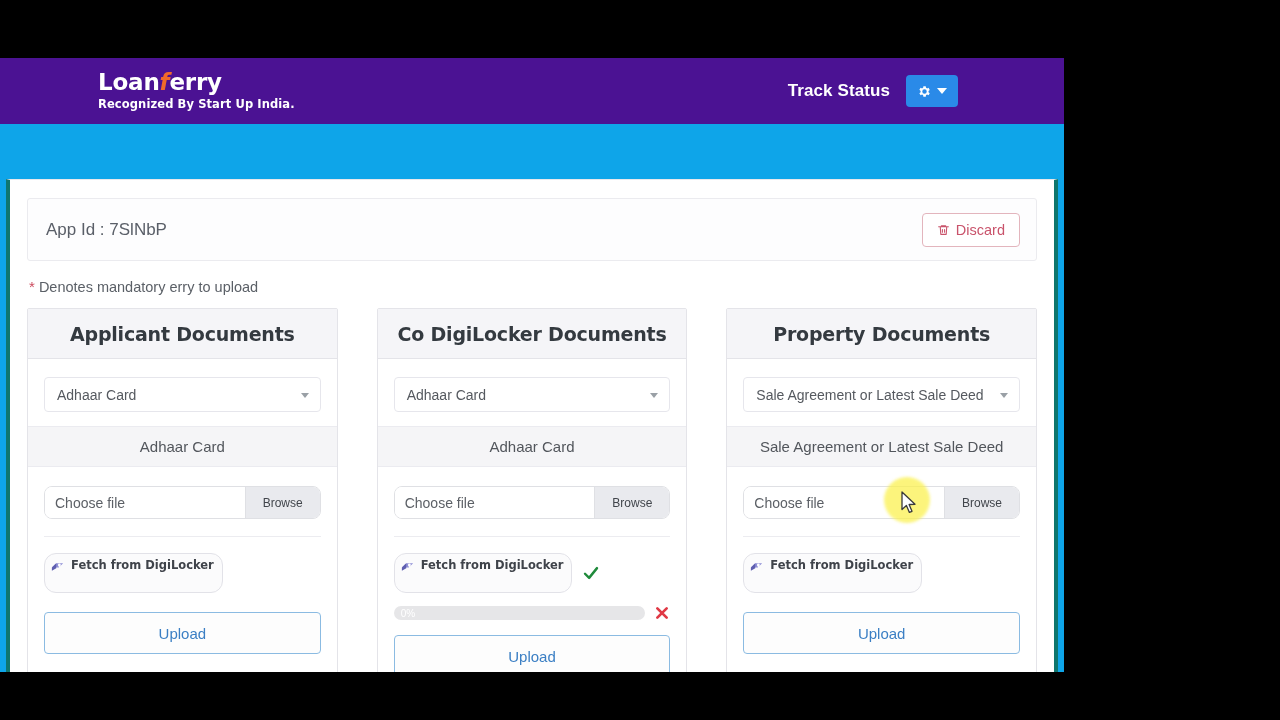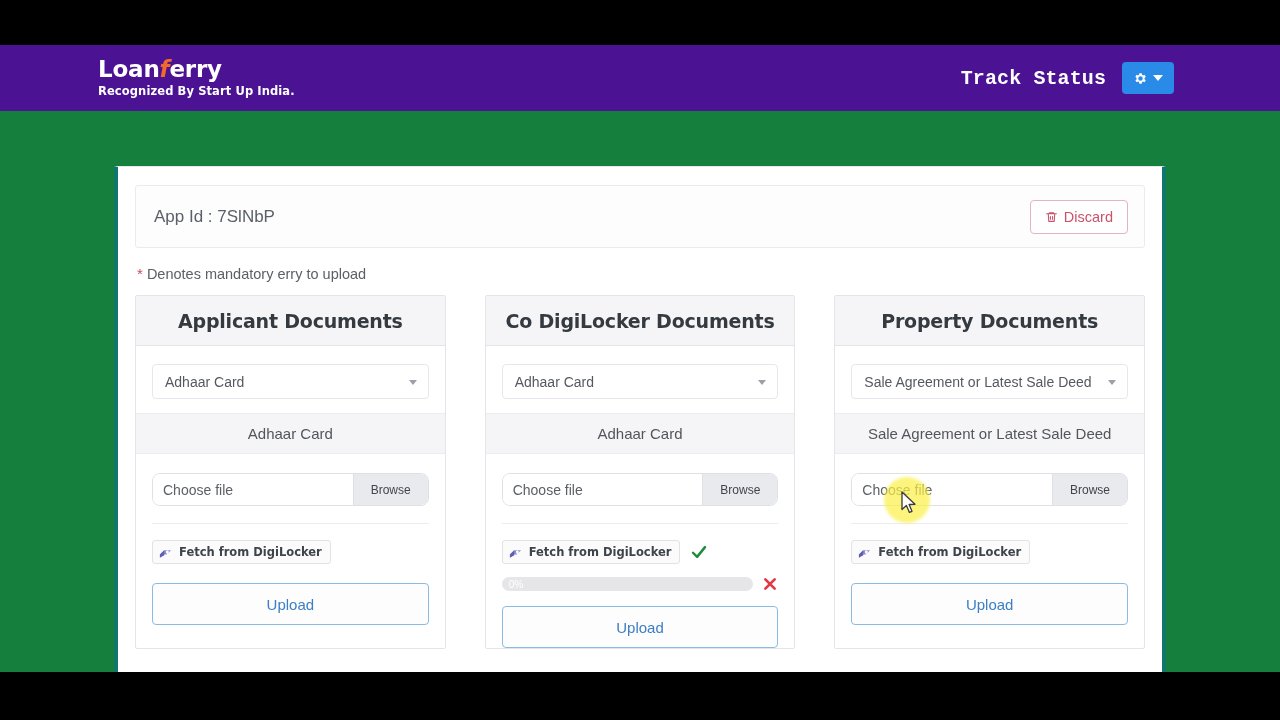--- a/index.html
+++ b/index.html
@@ -9,44 +9,44 @@
     font-family: "Liberation Sans", sans-serif;
     overflow: hidden;
   }
   .screen { position: relative; width: 1280px; height: 720px; background: #000; }
 
   
   .bar-top    { position: absolute; left:0; top:0;  width:1280px; height:45px; background:#000; z-index:40; }
   .bar-bottom { position: absolute; left:0; top:672px; width:1280px; height:48px; background:#000; z-index:40; }
 
   .page {
-    position: absolute; left:0; top:45px; width:1280px; height:627px;
-    background:#15803d; overflow:hidden;
+    position: absolute; left:0; top:58px; width:1064px; height:627px;
+    background:#0ea5e9; overflow:hidden;
   }
 
   
   .header {
     position: relative; height: 66px; background:#4b1293;
     display:flex; align-items:center; justify-content:space-between;
     padding: 0 106px 0 98px;
   }
   .brand { line-height:1; user-select:none; }
   .brand-name {
     font-family: "DejaVu Sans", sans-serif;
     font-size: 23px; font-weight: 700; color:#ffffff; letter-spacing:-0.2px;
   }
   .brand-name .lf-f { color:#f06a2a; font-style: italic; font-weight:700; }
   .brand-tag {
     margin-top:5px; font-family:"DejaVu Sans", sans-serif;
     font-size: 11.5px; font-weight:700; color:#ffffff; letter-spacing:0.1px;
   }
   .header-right { display:flex; align-items:center; gap:16px; }
   .track-status {
-    color:#ffffff; font-size:20px; font-weight:700;
-    font-family:Liberation Mono, monospace; letter-spacing:0.1px;
+    color:#ffffff; font-size:17px; font-weight:700;
+    font-family:Liberation Sans, sans-serif; letter-spacing:0.1px;
   }
   .gear-btn {
     background:#2a8ae8; border:none; border-radius:4px;
     height:32px; padding: 0 11px; display:flex; align-items:center; gap:5px;
     cursor:pointer;
   }
   .gear-btn .gear { width:15px; height:15px; display:block; }
   .caret-dn {
     width:0;height:0;border-left:5px solid transparent;border-right:5px solid transparent;
     border-top:6px solid #fff;
@@ -129,22 +129,22 @@
     display:flex; align-items:center; justify-content:center;
     font-size:12px; color:#41454b; cursor:pointer;
     font-family:"Liberation Sans",sans-serif;
   }
 
   .divider { margin-top:17px; border-top:1px solid #ececf0; }
 
   .digilocker-row { margin-top:16px; display:flex; align-items:center; gap:10px; }
   .digilocker-btn {
     display:inline-flex; align-items:center; gap:6px;
-    border:1px solid #e2e2e8; background:#fbfbfc; border-radius:3px;
-    padding: 4px 8px 4px 5px; cursor:pointer;
+    border:1px solid #e2e2e8; background:#fbfbfc; border-radius:12px;
+    padding: 4px 8px 20px 5px; cursor:pointer;
   }
   .dl-icon { width:15px; height:14px; display:block; }
   .dl-label {
     font-size:11.5px; color:#3f434a; font-weight:700;
     font-family:"DejaVu Sans", sans-serif;
   }
   .check-ok { width:18px; height:18px; display:block; }
 
   .progress-row { margin-top:12px; display:flex; align-items:center; gap:9px; }
   .progress-track {

